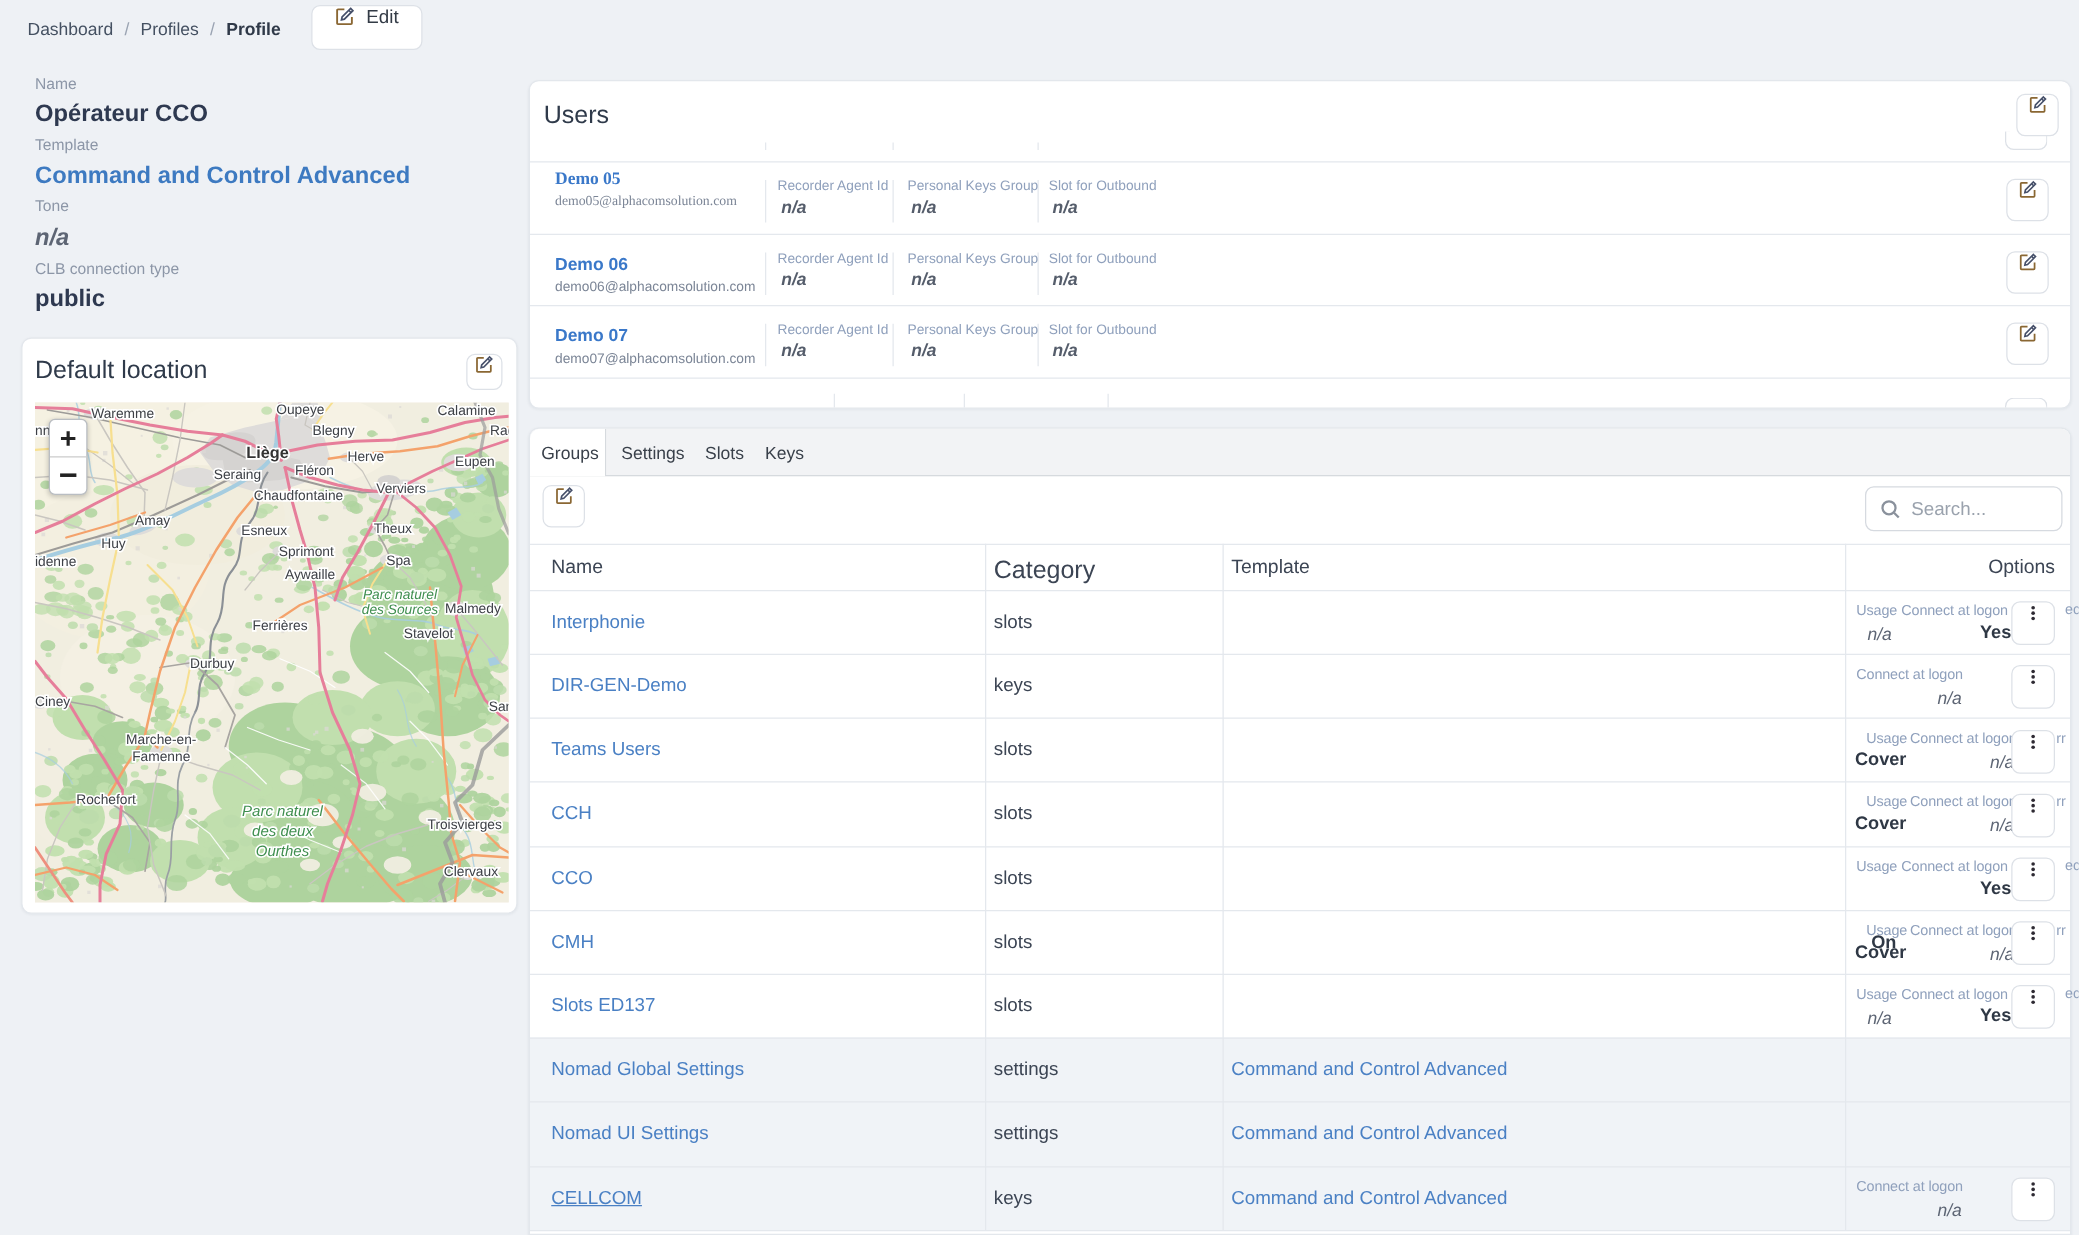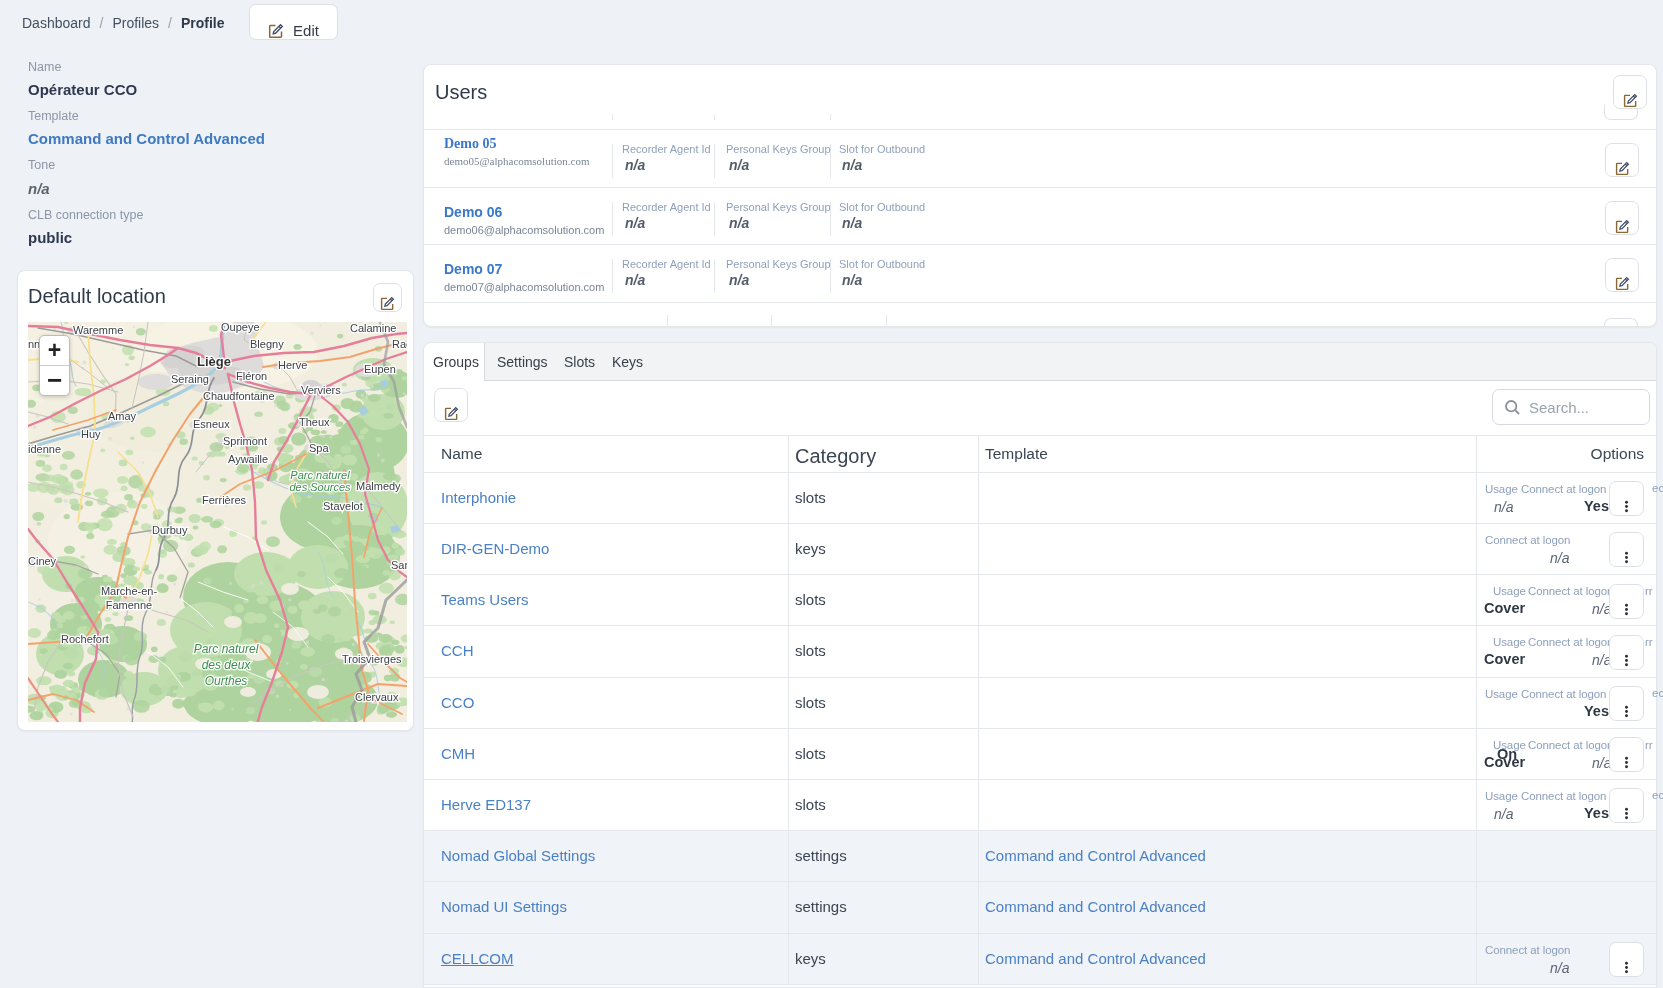--- a/index.html
+++ b/index.html
@@ -1,29 +1,29 @@
 <!DOCTYPE html>
 <html><head>
 <meta charset="utf-8">
 <style>
 * { margin:0; padding:0; box-sizing:border-box; }
 html,body { width:1663px; height:988px; overflow:hidden; }
 body { font-family:"Liberation Sans", sans-serif; background:#eef1f5; position:relative; }
 .abs { position:absolute; }
 .card { position:absolute; background:#fff; border:1px solid #e3e7ec; border-radius:8px; box-shadow:0 1px 2px rgba(25,39,62,0.05); }
-.iconbtn { position:absolute; background:#fff; border:1px solid #dde1e7; border-radius:7px; display:flex; align-items:flex-end; justify-content:center; }
+.iconbtn { position:absolute; background:#fff; border:1px solid #dde1e7; border-radius:7px; display:flex; align-items:flex-start; justify-content:center; }
 svg.ic { display:block; }
 
 .crumb { position:absolute; top:15px; left:22px; font-size:14px; color:#445061; white-space:nowrap; }
 .crumb span.lnk { color:#445061; }
 .crumb span.sep { color:#9aa3b2; margin:0 9px; }
 .crumb b { color:#2f3948; font-weight:700; }
 
 .lbl { position:absolute; left:28px; font-size:12.5px; color:#8c96a7; }
-.val { position:absolute; left:28px; font-size:15px; font-weight:700; color:#2e3950; }
+.val { position:absolute; left:28px; font-size:19px; font-weight:700; color:#2e3950; }
 .val.blue { color:#3d7ac1; }
 .val.na { color:#5d6574; font-style:italic; }
 
 .usr-name { font-size:14px; font-weight:700; color:#3a78c9; }
 .usr-mail { font-size:11px; color:#7b8596; margin-top:3px; }
 .cell-lbl { font-size:11px; color:#8fa0bc; }
 .cell-val { font-size:14px; font-weight:700; font-style:italic; color:#555d6b; margin-top:2px; margin-left:3px; }
 .vline { position:absolute; width:1px; background:#e4e8ed; }
 .hline { position:absolute; height:1px; background:#e4e8ed; }
 
@@ -1104,21 +1104,21 @@
 <div class="abs opt-na" style="left:1168px;top:411.8px;">n/a</div>
 <div class="iconbtn" style="left:1185px;top:394.2px;width:35px;height:35px;">
       <svg class="ic" width="17" height="17" viewBox="0 0 17 17" fill="#2e2a33">
         <circle cx="8.5" cy="4.2" r="1.45"></circle>
         <circle cx="8.5" cy="8.5" r="1.45"></circle>
         <circle cx="8.5" cy="12.8" r="1.45"></circle>
       </svg>
     </div>
 <div class="abs opt-lbl" style="left:1221px;top:395.8px;">rr</div>
 <div class="hline" style="left:0;top:436.0px;width:1232px;"></div>
-<div class="abs t-blue" style="left:17px;top:453.0px;font-size:15px;">Herve ED137</div>
+<div class="abs t-blue" style="left:17px;top:453.0px;font-size:15px;">Slots ED137</div>
 <div class="abs t-dark" style="left:371px;top:453.0px;font-size:15px;">slots</div>
 <div class="abs opt-lbl" style="left:1061px;top:447.0px;">Usage</div>
 <div class="abs opt-lbl" style="left:1097px;top:447.0px;">Connect at logon</div>
 <div class="abs opt-na" style="left:1070px;top:463.0px;">n/a</div>
 <div class="abs opt-val" style="left:1160px;top:462.0px;">Yes</div>
 <div class="iconbtn" style="left:1185px;top:445.4px;width:35px;height:35px;">
       <svg class="ic" width="17" height="17" viewBox="0 0 17 17" fill="#2e2a33">
         <circle cx="8.5" cy="4.2" r="1.45"></circle>
         <circle cx="8.5" cy="8.5" r="1.45"></circle>
         <circle cx="8.5" cy="12.8" r="1.45"></circle>

